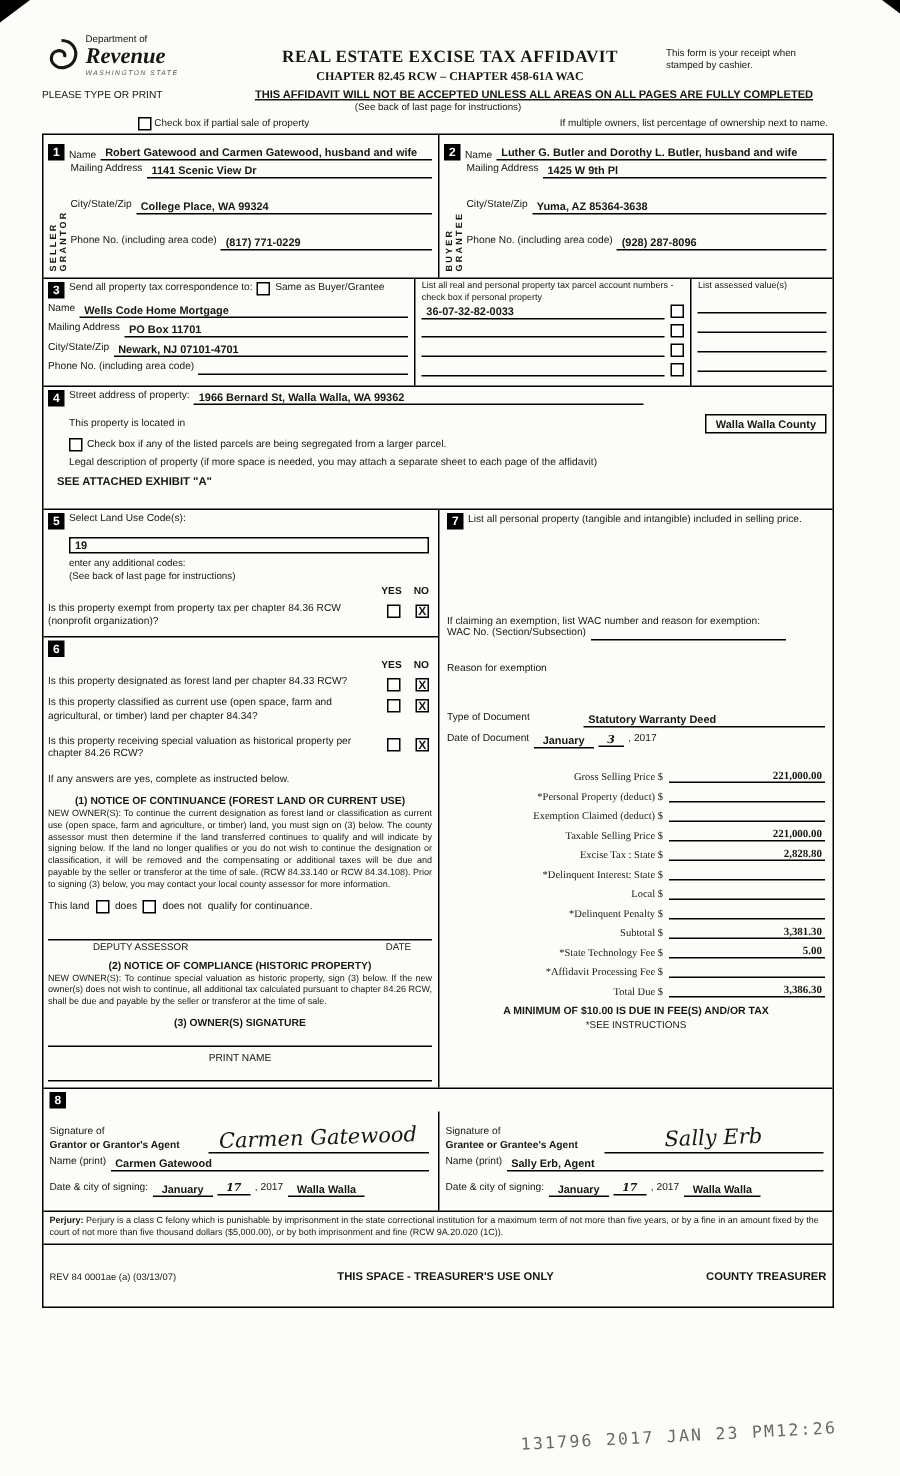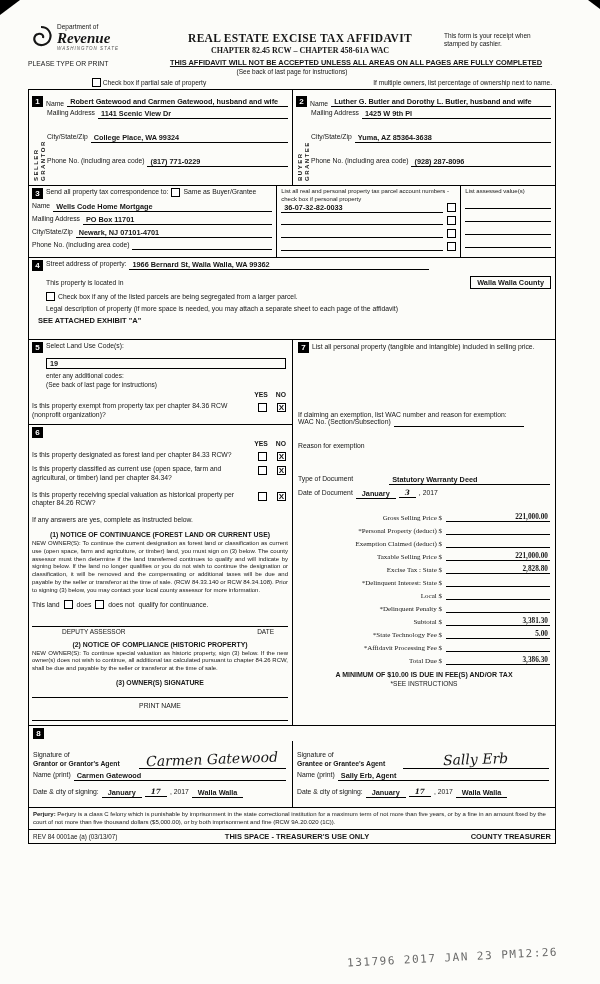--- a/index.html
+++ b/index.html
@@ -110,21 +110,21 @@
   .sig-half + .sig-half { border-left:1px solid #000; }
   .sig-top { display:flex; align-items:flex-end; gap:4px; height:26px; }
   .sig-lbl { font-size:6.8px; line-height:1.3; width:102px; }
   .sig-lbl b { font-size:6.8px; }
   .sig-area { flex:1; border-bottom:1px solid #000; text-align:center; }
   .sig-half .frow { height:15px; margin-top:2px; }
   .dseg { border-bottom:1px solid #000; padding:0 6px; font-weight:bold; font-size:7.3px; }
 
   
   .perjury { border-top:1px solid #000; font-size:6px; line-height:1.35; padding:2px 4px 3px 4px; }
-  .footrow { border-top:1px solid #000; display:flex; align-items:center; padding:2px 4px; }
+  .footrow { border-top:1px solid #000; display:flex; align-items:flex-end; padding:16px 4px; }
   .rev { font-size:6.3px; width:160px; }
   .tspace { flex:1; text-align:center; font-size:7.5px; font-weight:bold; }
   .ctreas { width:150px; text-align:right; font-size:7.5px; font-weight:bold; }
 
   .stamp { position:absolute; right:42px; bottom:20px; font-family:"DejaVu Sans Mono", monospace;
     font-size:11px; letter-spacing:1.5px; color:#4f4f4f; transform:rotate(-3deg); opacity:.85; }
 </style>
 </head>
 <body>
 

